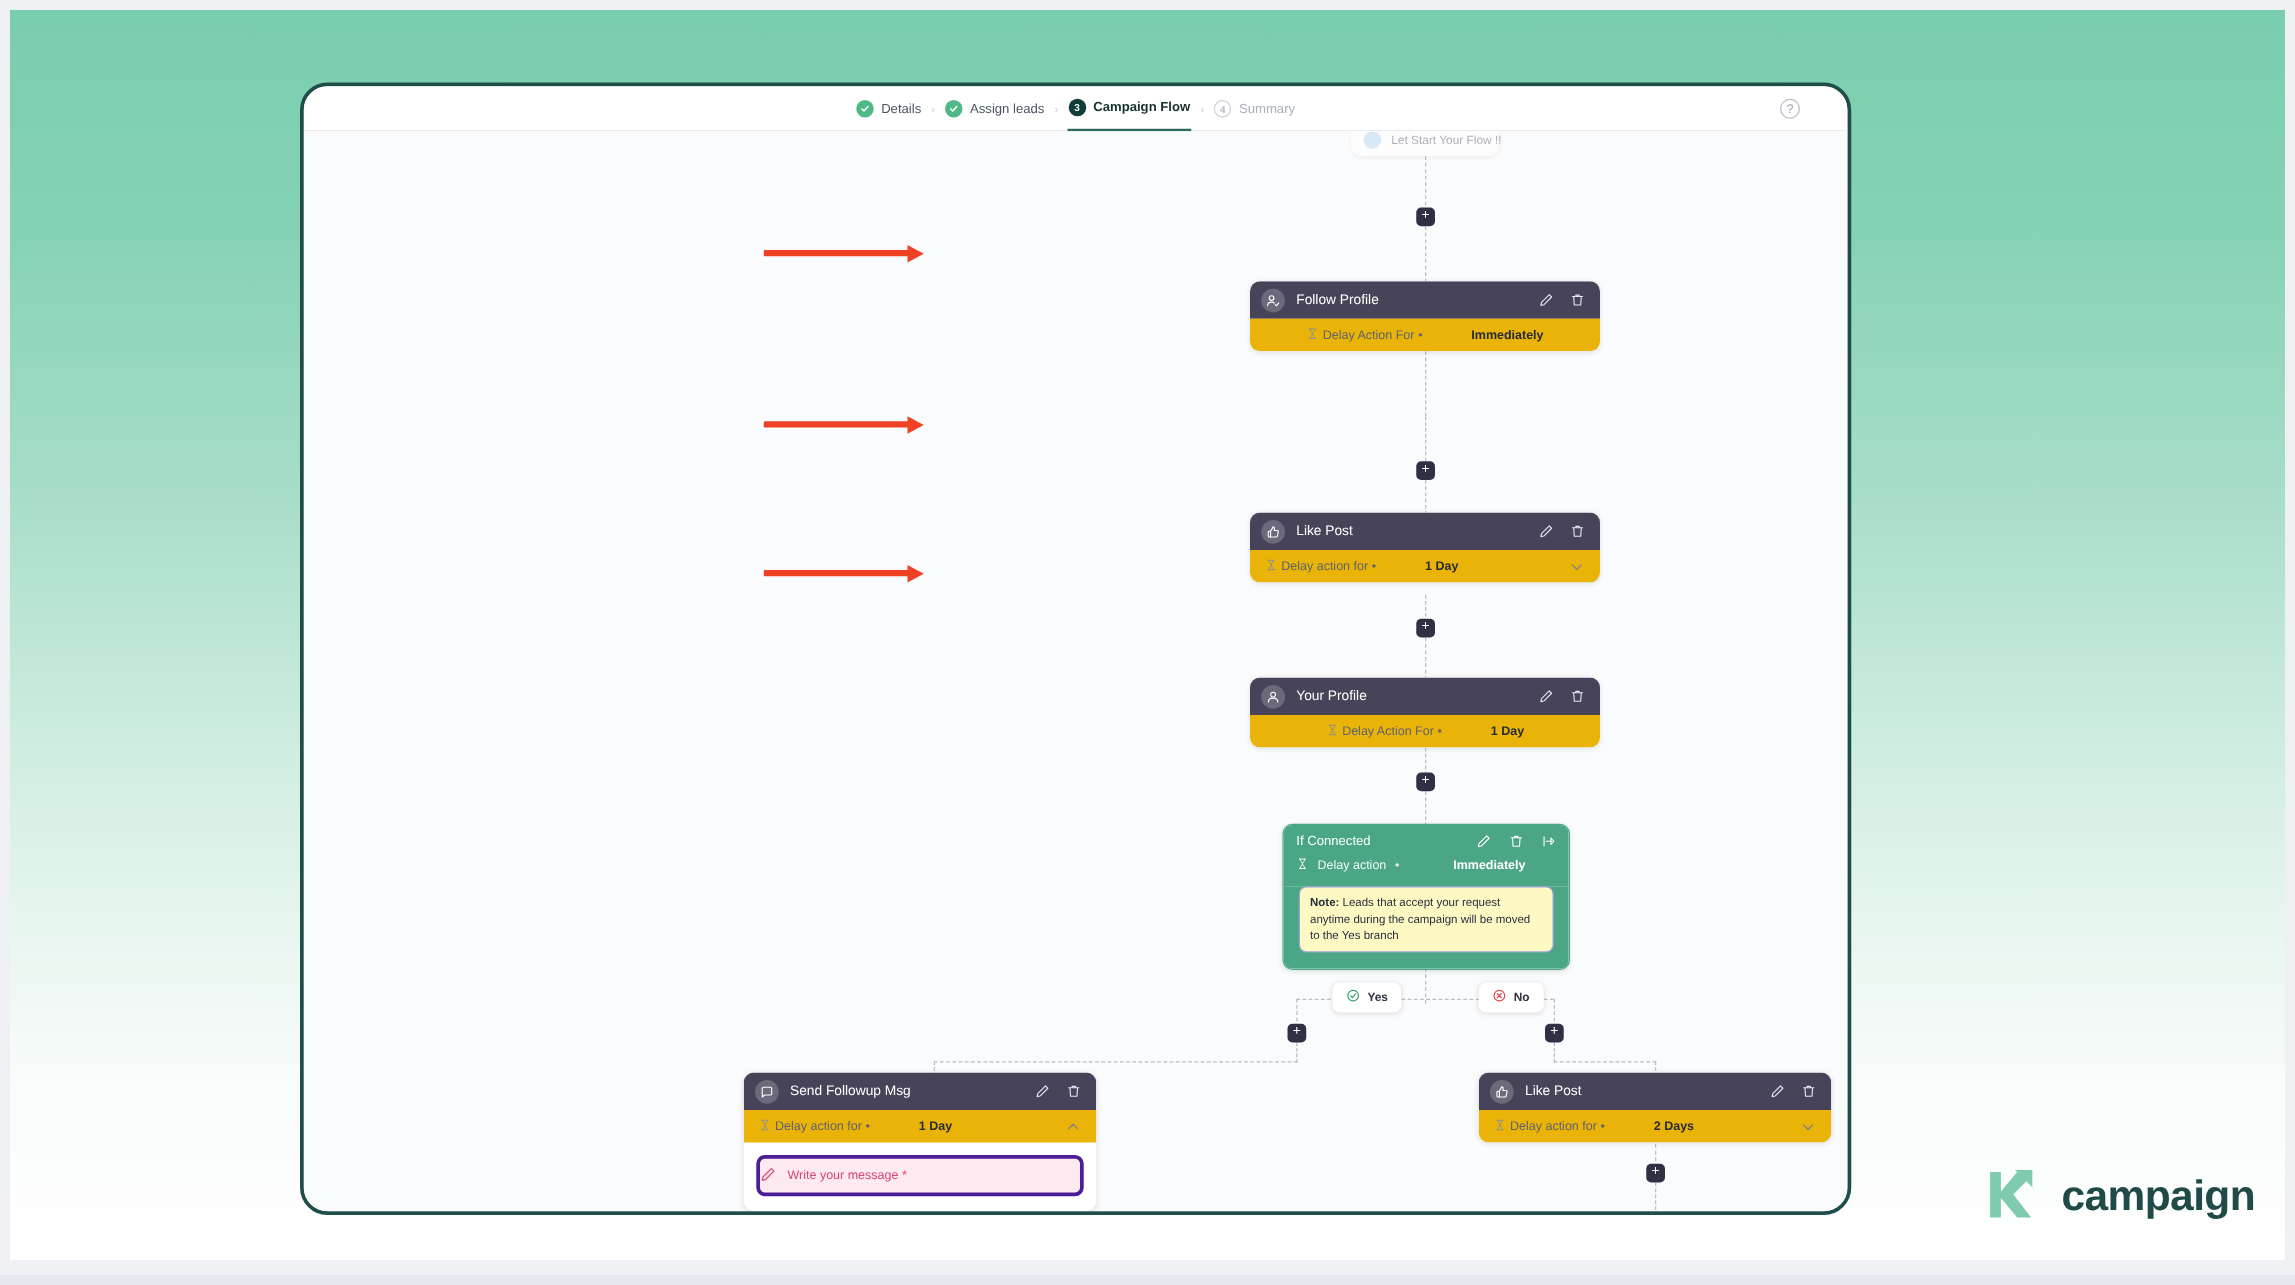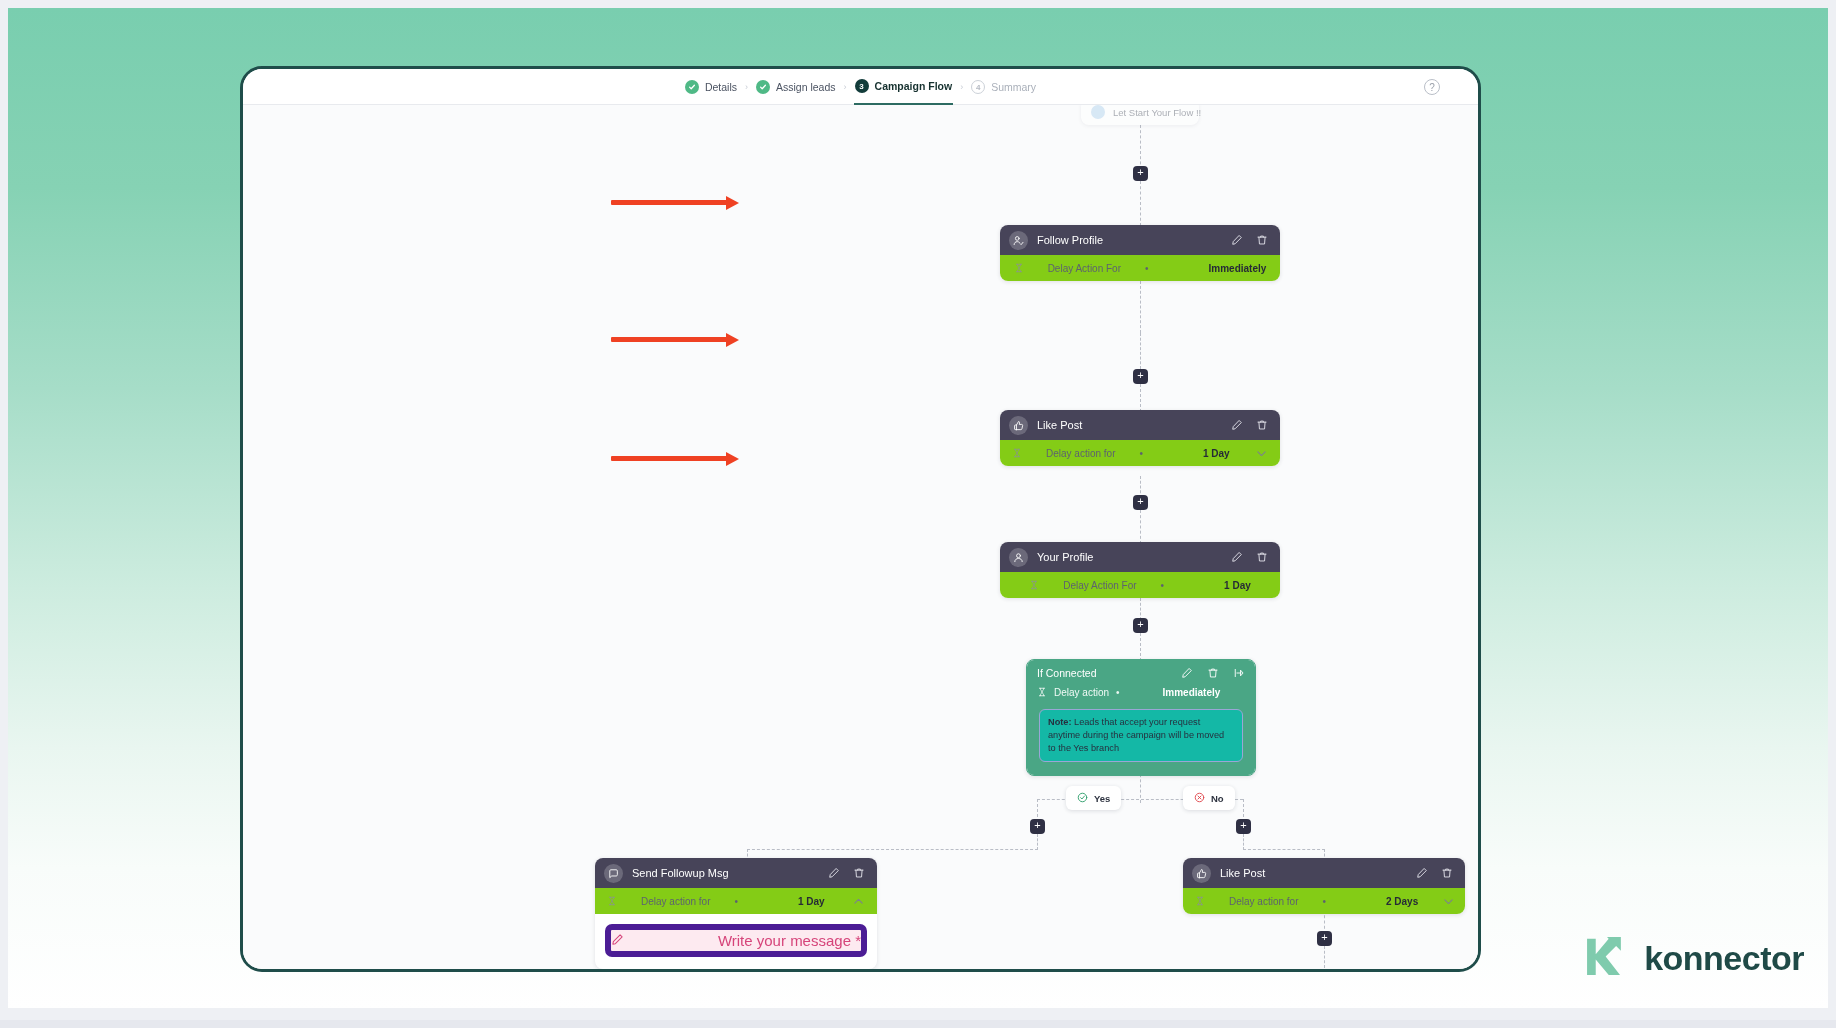--- a/index.html
+++ b/index.html
@@ -160,61 +160,61 @@
     white-space: nowrap;
     overflow: hidden;
   }
   .node-acts { display: flex; align-items: center; gap: 13px; }
   .iconbtn { cursor: pointer; display: flex; align-items: center; }
 
   .node-body {
     height: 26px;
     display: flex;
     align-items: center;
-    gap: 24px;
+    gap: 3px;
     padding: 0 12px;
-    background: #84cc16;
+    background: #eab308;
   }
   .node-body.center { justify-content: center; }
   .body-text { font-size: 10px; color: #5d636f; white-space: nowrap; }
   .body-dot { color: #5d636f; font-size: 10px; }
   .body-strong { font-size: 10px; color: #262b36; font-weight: bold; white-space: nowrap; padding-left: 36px; }
   .chev { margin-left: auto; color: #7c828d; display:flex; cursor: pointer; }
 
   
   .green-row1 { display: flex; align-items: center; gap: 8px; }
   .green-title { color: #fff; font-size: 10.5px; flex: 1; }
   .green-acts { display: flex; align-items: center; gap: 14px; }
   .green-row2 { display: flex; align-items: center; gap: 7px; }
   .green-row2 .body-text { color: #f0faf6; }
   .green-row2 .body-strong { color: #ffffff; }
   .green-row2 .body-dot { color: #eaf7f1; }
 
   .note-box {
     margin: 0 6px 6px 6px;
-    background: #14b8a6;
+    background: #fef9c3;
     border: 1px solid #9aa6d6;
     border-radius: 6px;
     padding: 6px 8px;
     font-size: 9.2px;
     line-height: 1.42;
     color: #26303f;
   }
   .note-box b { font-weight: bold; }
 
   .msg-btn {
     margin: 10px 10px 12px 10px;
     height: 33px;
     background: #fdeaf0;
-    border: 6px solid #4c1d95;
+    border: 3px solid #4c1d95;
     border-radius: 7px;
-    display: flex; align-items: center; justify-content: space-between;
+    display: flex; align-items: center; justify-content: flex-start;
     gap: 9px;
     color: #d6447a;
-    font-size: 15px;
+    font-size: 10px;
     cursor: pointer;
   }
 
   
   .pill {
     position: absolute;
     height: 24px;
     background: #fff;
     border-radius: 6px;
     box-shadow: 0 1px 4px rgba(30,35,55,.14);
@@ -637,18 +637,18 @@
   </div>
 
   <div class="logo">
     <span>
       <svg width="52" height="52" viewBox="0 0 60 60">
         <path d="M6 8 h11 v20 L34 8 h14 L29 30 l19 22 H34 L17 32 v20 H6 z" fill="#1f4a47" opacity="0"></path>
         <path d="M7 10 h10 v18 L32 10 h13 L28 30 l17 22 H32 L17 34 v18 H7 z" fill="#7fcbad"></path>
         <path d="M30 8 h16 v16 l-5.5-5.5 L27 32 l-4.5-4.5 L35.5 14z" fill="#7fcbad"></path>
       </svg>
     </span>
-    <span class="logo-word">konnector</span>
+    <span class="logo-word">campaign</span>
   </div>
 
 </div>
 
 <div class="bottom-strip"></div>
 
 </body></html>

